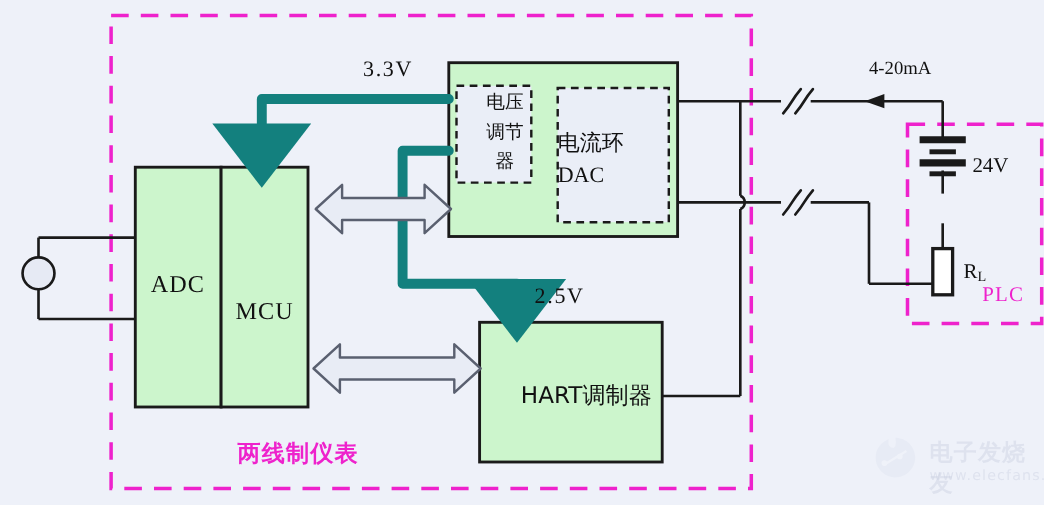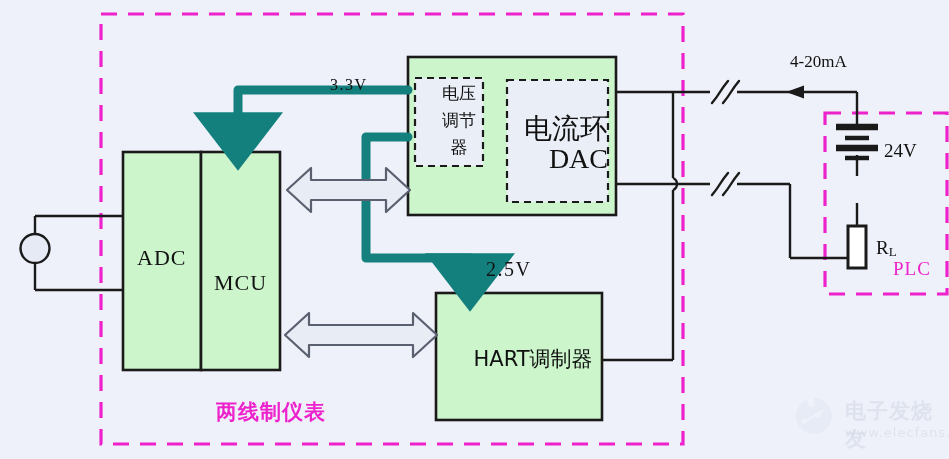--- a/index.html
+++ b/index.html
@@ -101,31 +101,31 @@
     <polygon points="287,190 311,168 311,180 386,180 386,168 410,190 386,212 386,200 311,200 311,212" fill="#e8ecf5" stroke="#5a6070" stroke-width="2.2" stroke-linejoin="round"></polygon>
 
     <polygon points="285,335 309,313 309,325 413,325 413,313 437,335 413,357 413,345 309,345 309,357" fill="#e8ecf5" stroke="#5a6070" stroke-width="2.2" stroke-linejoin="round"></polygon>
   </svg>
 
 
   <div class="lbl" style="left:137px;top:245px;font-size:22px;letter-spacing:1px;">ADC</div>
 
   <div class="lbl" style="left:214px;top:245px;font-size:22px;letter-spacing:1px;margin-top:25px;">MCU</div>
 
-  <div class="lbl" style="left:330px;top:52px;font-size:16px;letter-spacing:1.5px;margin-top:24px;">3.3V</div>
+  <div class="lbl" style="left:330px;top:52px;font-size:20px;letter-spacing:1.5px;">3.3V</div>
 
   <div class="lbl" style="left:486px;top:258px;font-size:20px;letter-spacing:1.5px;">2.5V</div>
 
   <div style="position:absolute;left:415px;top:80px;width:88px;text-align:center;line-height:27px;font-size:17px;color:#111;" class="cn">
     <div>电压</div>
     <div>调节</div>
     <div>器</div>
   </div>
 
-  <div style="position:absolute;left:507px;top:114px;width:101px;text-align:right;line-height:30px;font-size:28px;color:#111;">
+  <div style="position:absolute;left:507px;top:114px;width:101px;text-align:left;line-height:30px;font-size:20px;color:#111;">
     <div class="cn">电流环</div>
     <div>DAC</div>
   </div>
 
   <div class="cn" style="position:absolute;left:436px;top:345px;width:194px;text-align:center;font-size:21px;color:#111;">
     <span>HART调制器</span>
   </div>
 
   <div class="lbl" style="left:790px;top:52px;font-size:17px;">4-20mA</div>
 

